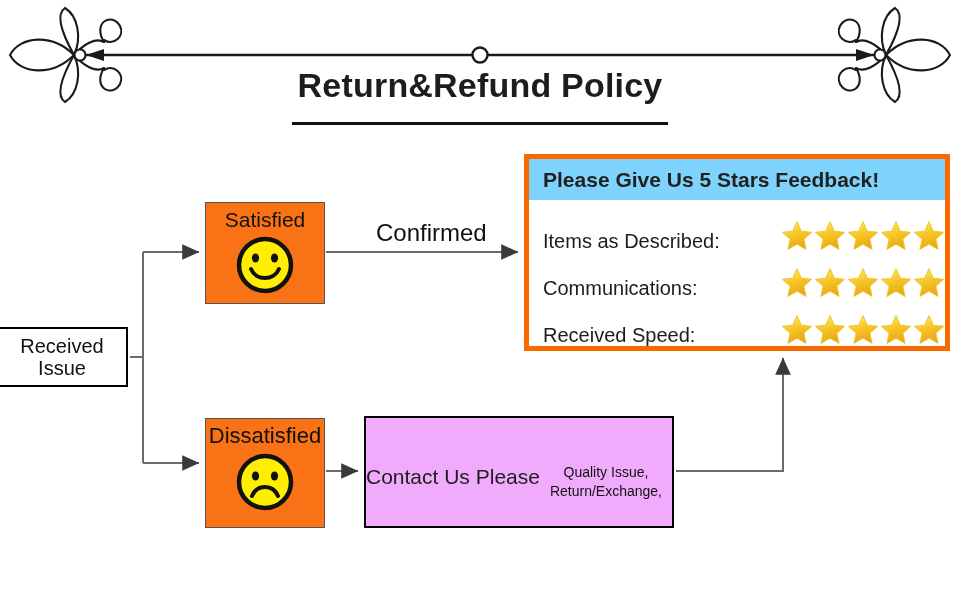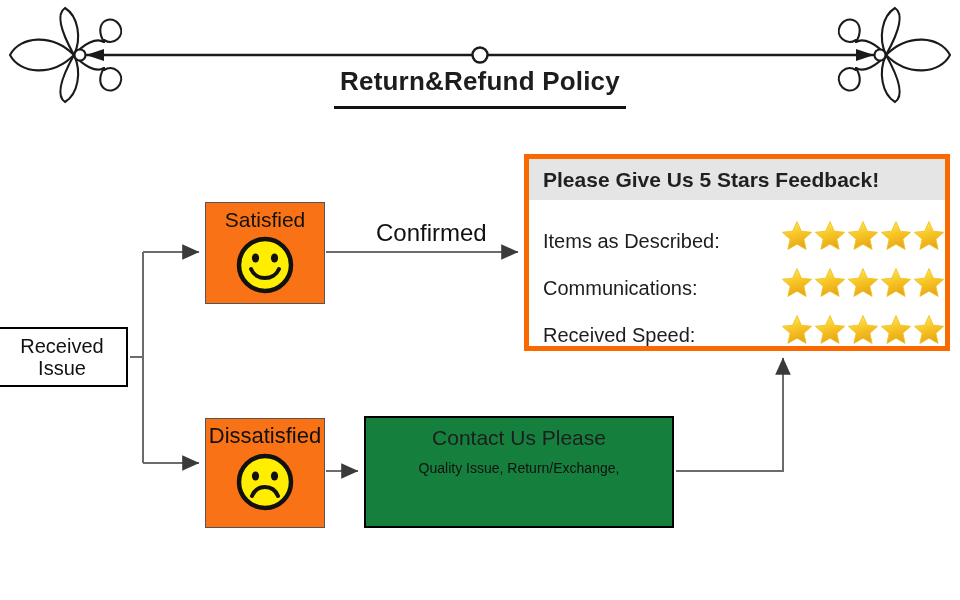--- a/index.html
+++ b/index.html
@@ -10,23 +10,23 @@
   }
   #stage{position:absolute;left:0;top:0;width:960px;height:600px;}
 
   
   #header-ornament{position:absolute;left:0;top:0;width:960px;height:120px;}
   #title-wrap{
     position:absolute;left:0;top:68px;width:960px;text-align:center;
   }
   #page-title{
     display:inline-block;
-    font-size:26px;font-weight:700;color:#1d1d1d;
+    font-size:34px;font-weight:700;color:#1d1d1d;
     letter-spacing:.2px;line-height:1;
-    padding:0 6px 12px 6px;
+    padding:0 6px 20px 6px;
     border-bottom:3px solid #111111;
   }
 
   
   .node{position:absolute;box-sizing:border-box;}
 
   
   #received-item{
     left:-4px;top:327px;width:132px;height:60px;
     background:#ffffff;border:2.5px solid #000000;
@@ -48,42 +48,42 @@
   }
   #dissatisfied-box .state-label{font-size:22px;margin-left:0;}
   .face{margin-top:4px;}
 
   
   #feedback-box{
     left:524px;top:154px;width:426px;height:197px;
     background:#ffffff;border:5px solid #fa6800;
   }
   #feedback-header{
-    background:#e5e5e5;height:41px;
+    background:#7dd3fc;height:41px;
     display:flex;align-items:center;padding-left:14px;
     box-sizing:border-box;
   }
   #feedback-title{
     font-size:21px;font-weight:700;color:#221f1f;line-height:1;white-space:nowrap;
   }
   #feedback-rows{padding:4px 0 0 14px;}
   .rating-row{
     display:flex;align-items:flex-end;height:47px;
   }
   .rating-label{
     font-size:20px;color:#1d1d1d;width:250px;white-space:nowrap;line-height:1;
   }
   .stars{display:flex;align-items:center;gap:1px;}
   .star{width:32px;height:31px;display:block;}
 
   
   #contact-box{
     left:364px;top:416px;width:310px;height:112px;
-    background:#15803d;border:2px solid #000000;
-    display:flex;flex-direction:column;align-items:center;justify-content:flex-start;
+    background:#f0abfc;border:2px solid #000000;
+    display:flex;flex-direction:row;align-items:center;justify-content:flex-start;
     padding-top:9px;box-sizing:border-box;
   }
   #contact-title{
     font-size:21px;color:#1d1d1d;line-height:1;white-space:nowrap;
   }
   #contact-sub{
     margin-top:11px;text-align:center;
     font-size:14px;font-weight:400;color:#111111;line-height:1.35;
   }
 

